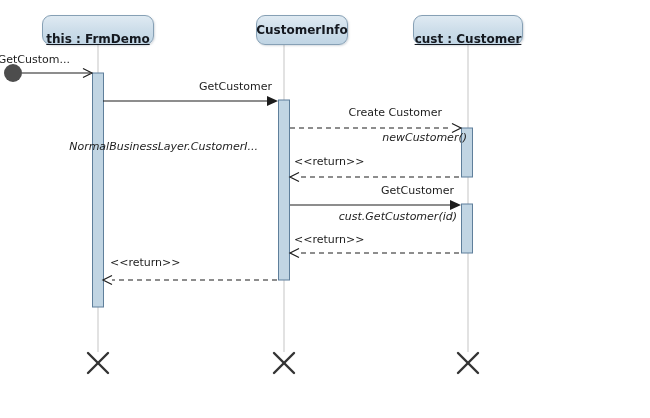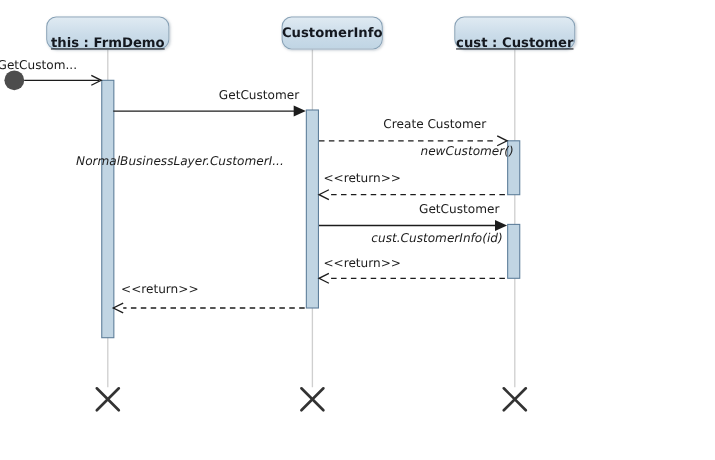--- a/index.html
+++ b/index.html
@@ -99,17 +99,17 @@
     <span class="u">cust : Customer</span>
   </div>
 
   <div class="msg m1">GetCustom...</div>
   <div class="msg m2">GetCustomer</div>
   <div class="msg sub m2s">NormalBusinessLayer.CustomerI...</div>
   <div class="msg m3">Create Customer</div>
   <div class="msg sub m3s">newCustomer()</div>
   <div class="msg m4">&lt;&lt;return&gt;&gt;</div>
   <div class="msg m5">GetCustomer</div>
-  <div class="msg sub m5s">cust.CustomerInfo(id)</div>
+  <div class="msg sub m5s">cust.GetCustomer(id)</div>
   <div class="msg m6">&lt;&lt;return&gt;&gt;</div>
   <div class="msg m7">&lt;&lt;return&gt;&gt;</div>
 
 </div>
 
 </body></html>

